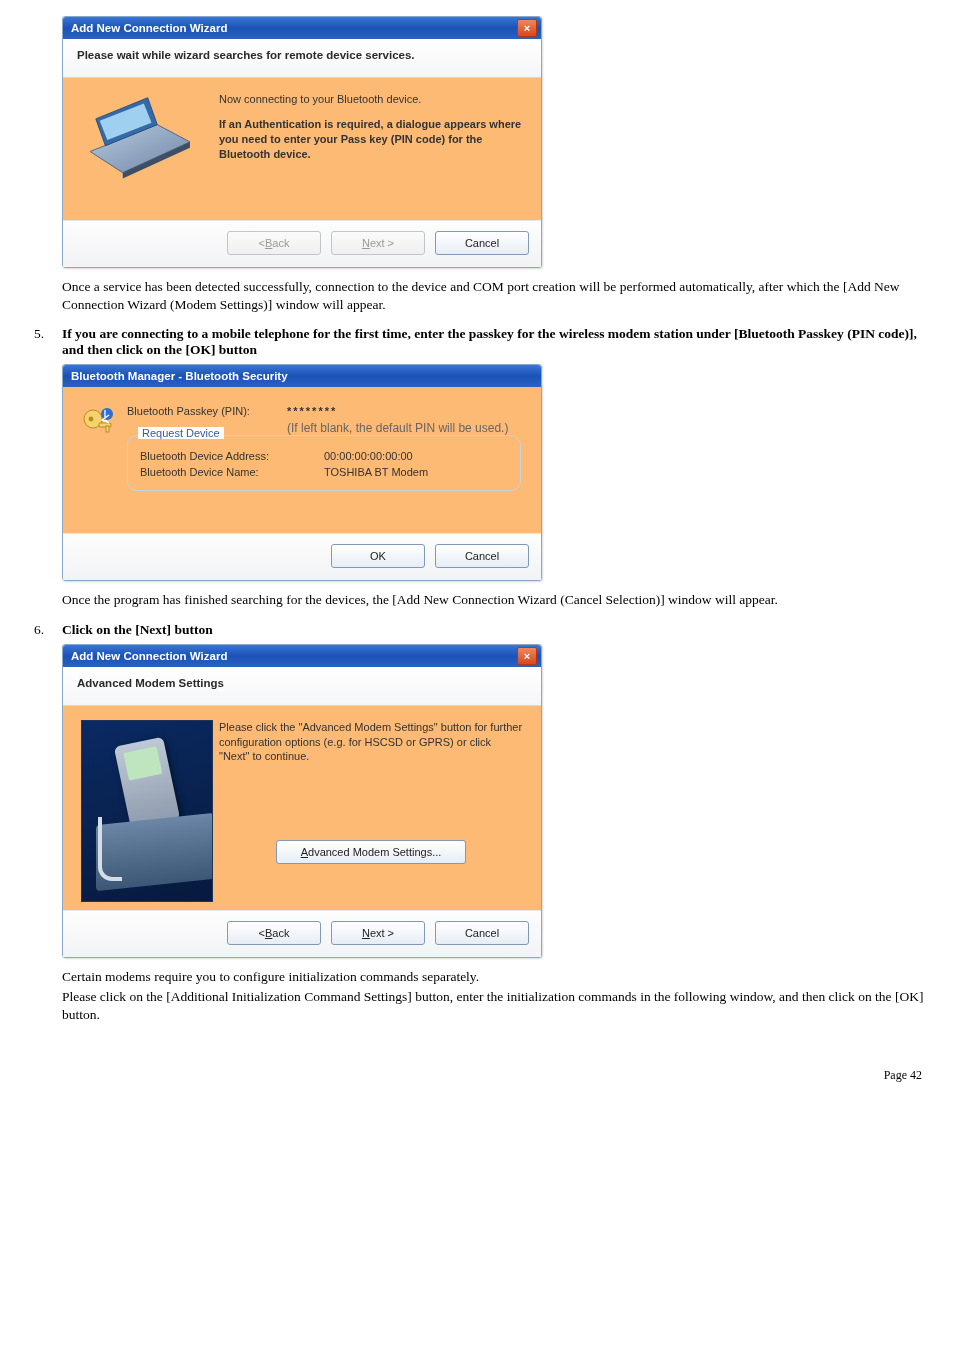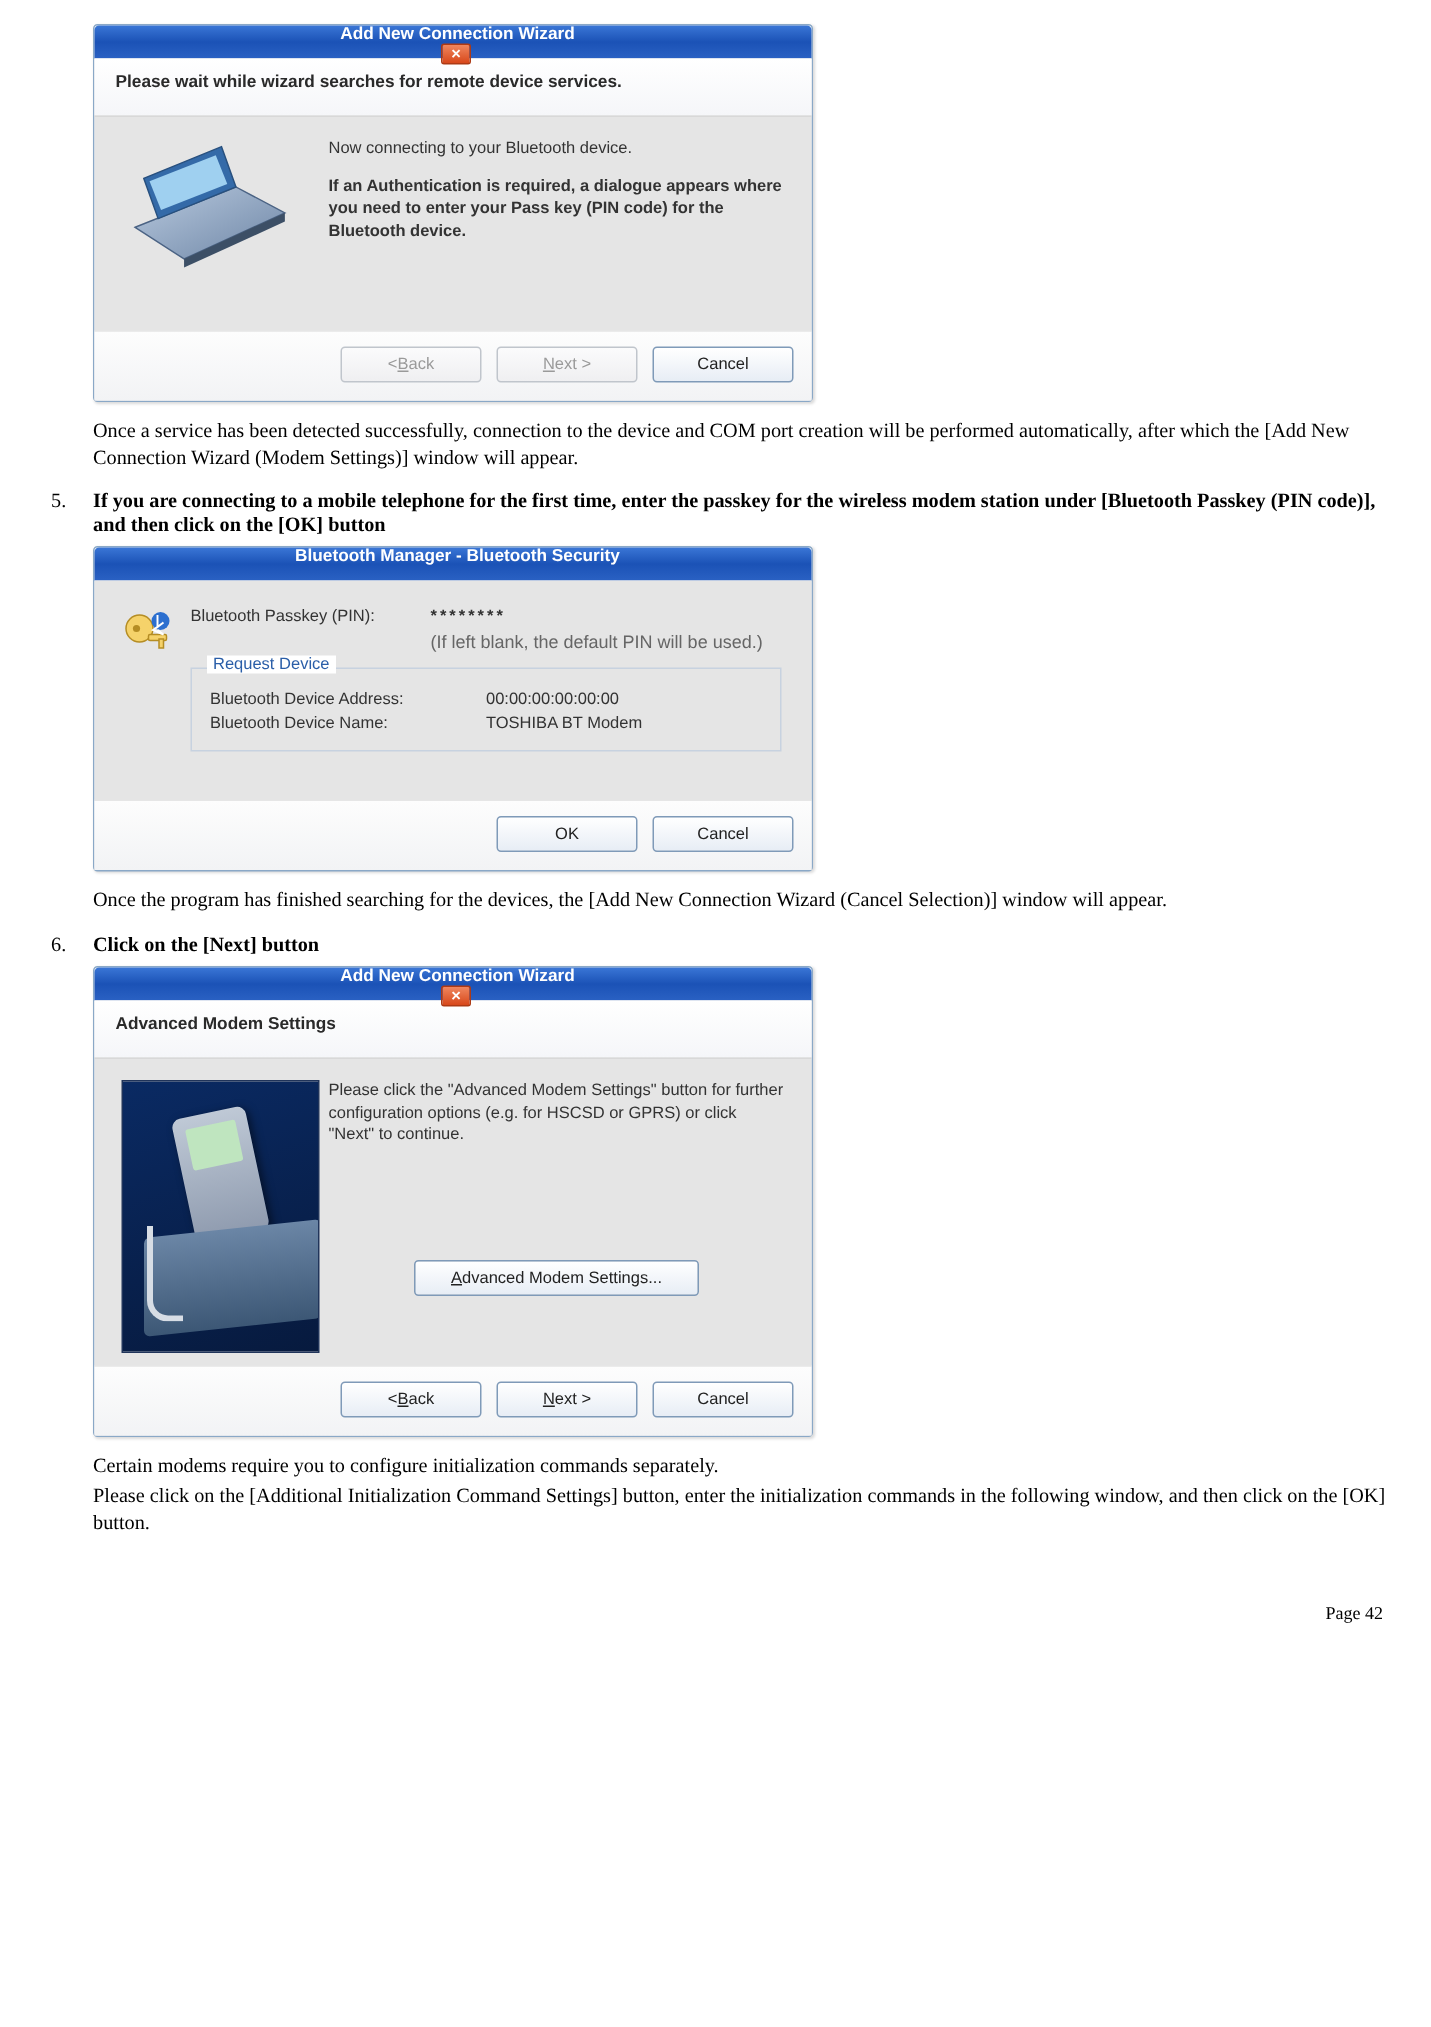--- a/index.html
+++ b/index.html
@@ -29,32 +29,32 @@
       color:#333;
       background:#fff;
       box-shadow:1px 1px 2px rgba(0,0,0,.15);
     }
     .titlebar{
       display:flex;align-items:center;
       height:22px;
       background:linear-gradient(#3a76d6,#1b52b6 50%,#2a61c3);
       color:#fff;font-weight:bold;font-size:11.5px;
       padding:0 2px 0 8px;
-      border-top-left-radius:3px;border-top-right-radius:3px;flex-direction:column;
+      border-top-left-radius:3px;border-top-right-radius:3px;
     }
     .title-spacer{flex:1}
     .xbtn{
       width:18px;height:16px;
       background:linear-gradient(#ef865e,#d8481b);
       border:1px solid #ad3a15;border-radius:2px;
       color:#fff;font-weight:bold;font-size:11px;
       display:flex;align-items:center;justify-content:center;
       margin-right:2px;
     }
-    .dlg-inner{background:#e5e5e5}
+    .dlg-inner{background:#fdba74}
     .dlg-head{
       padding:10px 14px 16px 14px;
       font-weight:bold;font-size:11.5px;color:#2a2a2a;
       border-bottom:1px solid #d8d8d8;
       background:linear-gradient(#fff,#f5f6f9);
     }
     .dlg-body{padding:14px 18px 8px 18px;min-height:120px;font-size:11px;color:#333;position:relative}
     .dlg-content-row{display:flex;align-items:flex-start}
     .dlg-illus{width:130px;flex:none;margin-right:8px}
     .dlg-msgs{flex:1;font-size:11px;color:#333;line-height:1.35}
@@ -69,22 +69,22 @@
       min-width:72px;height:22px;
       border:1px solid #7f9ab8;border-radius:3px;
       background:linear-gradient(#fff,#e7edf5);
       font-size:11px;color:#222;
       display:flex;align-items:center;justify-content:center;
       padding:0 10px;
     }
     .btn.disabled{color:#9a9a9a;border-color:#c0c5cc;background:linear-gradient(#fbfbfc,#efeff1)}
     .und{text-decoration:underline}
     .fieldset{
-      border:1px solid #c7d2e0;border-radius:0;
-      padding:10px 12px 8px 12px;margin-top:10px;position:relative
+      border:1px solid #c7d2e0;border-radius:10px;
+      padding:10px 12px 8px 12px;position:relative
     }
     .fieldset .legend{
       position:absolute;top:-9px;left:10px;background:#fff;
       padding:0 4px;color:#2a5ea8;font-size:11px
     }
     .kv{display:flex;margin:4px 0;font-size:11px}
     .kv .k{width:184px;color:#333}
     .kv .v{color:#333}
     .topkv{display:flex;align-items:flex-start;margin-bottom:4px;font-size:11px}
     .topkv .k{width:160px}

